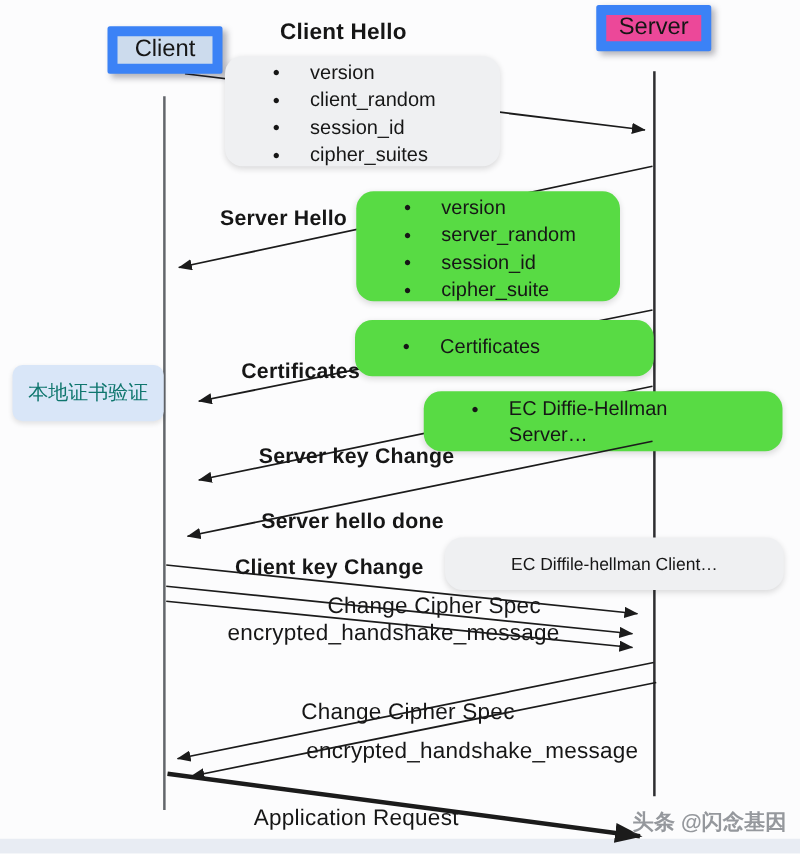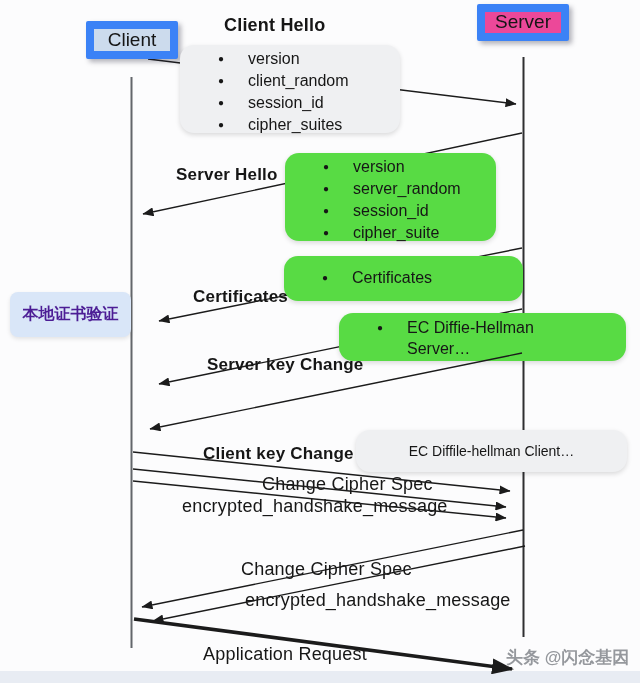--- a/index.html
+++ b/index.html
@@ -38,33 +38,33 @@
   .p-certs{left:284px;top:256px;width:239px;height:45px;padding-top:11px;}
   .p-ecdh-server{left:339px;top:313px;width:287px;height:48px;padding-top:4px;}
   .p-ecdh-server li{line-height:21px;}
   .p-ecdh-client{left:356px;top:430px;width:271px;height:42px;display:flex;align-items:center;justify-content:center;font-size:14px;}
 
   
   .note{
     position:absolute;z-index:2;left:10px;top:292px;width:121px;height:45px;
     background:#d9e6f8;border-radius:8px;box-sizing:border-box;
     display:flex;align-items:center;justify-content:center;
-    font-size:16px;color:#4c1d95;box-shadow:0 2px 4px rgba(0,0,0,.10);font-weight:bold;
+    font-size:16px;color:#0f766e;box-shadow:0 2px 4px rgba(0,0,0,.10);
   }
 
   
   .lbl{position:absolute;z-index:2;white-space:nowrap;font-size:17px;letter-spacing:.2px;}
   .lbl.bold{font-weight:bold;font-size:17px;}
   .lbl.plain{font-size:18px;}
   .lbl-title{left:224px;top:15px;font-weight:bold;font-size:18px;}
   .lbl-server-hello{left:176px;top:165px;}
   .lbl-certificate{left:193px;top:287px;}
   .lbl-server-key-change{left:207px;top:355px;}
   .lbl-server-hello-done{left:209px;top:407px;}
-  .lbl-client-key-change{left:203px;top:444px;}
+  .lbl-client-key-change{left:188px;top:444px;}
   .lbl-ccs1{left:262px;top:474px;}
   .lbl-ehm1{left:182px;top:496px;}
   .lbl-ccs2{left:241px;top:559px;}
   .lbl-ehm2{left:245px;top:590px;}
   .lbl-app-request{left:203px;top:644px;}
 
   .watermark{
     position:absolute;z-index:4;left:506px;top:646px;
     font-size:17px;font-weight:bold;color:#8d9095;opacity:.92;
     text-shadow:0 0 2px #fff;white-space:nowrap;
@@ -99,20 +99,21 @@
     <span>Client</span>
   </div>
   <div class="actor server">
     <span>Server</span>
   </div>
 
   <div class="lbl lbl-title">Client Hello</div>
   <div class="lbl bold lbl-server-hello">Server Hello</div>
   <div class="lbl bold lbl-certificate">Certificates</div>
   <div class="lbl bold lbl-server-key-change">Server key Change</div>
+  <div class="lbl bold lbl-server-hello-done">Server hello done</div>
   <div class="lbl bold lbl-client-key-change">Client key Change</div>
   <div class="lbl plain lbl-ccs1">Change Cipher Spec</div>
   <div class="lbl plain lbl-ehm1">encrypted_handshake_message</div>
   <div class="lbl plain lbl-ccs2">Change Cipher Spec</div>
   <div class="lbl plain lbl-ehm2">encrypted_handshake_message</div>
   <div class="lbl plain lbl-app-request">Application Request</div>
 
   <div class="panel gray p-client-hello">
     <ul>
         <li>version</li>

